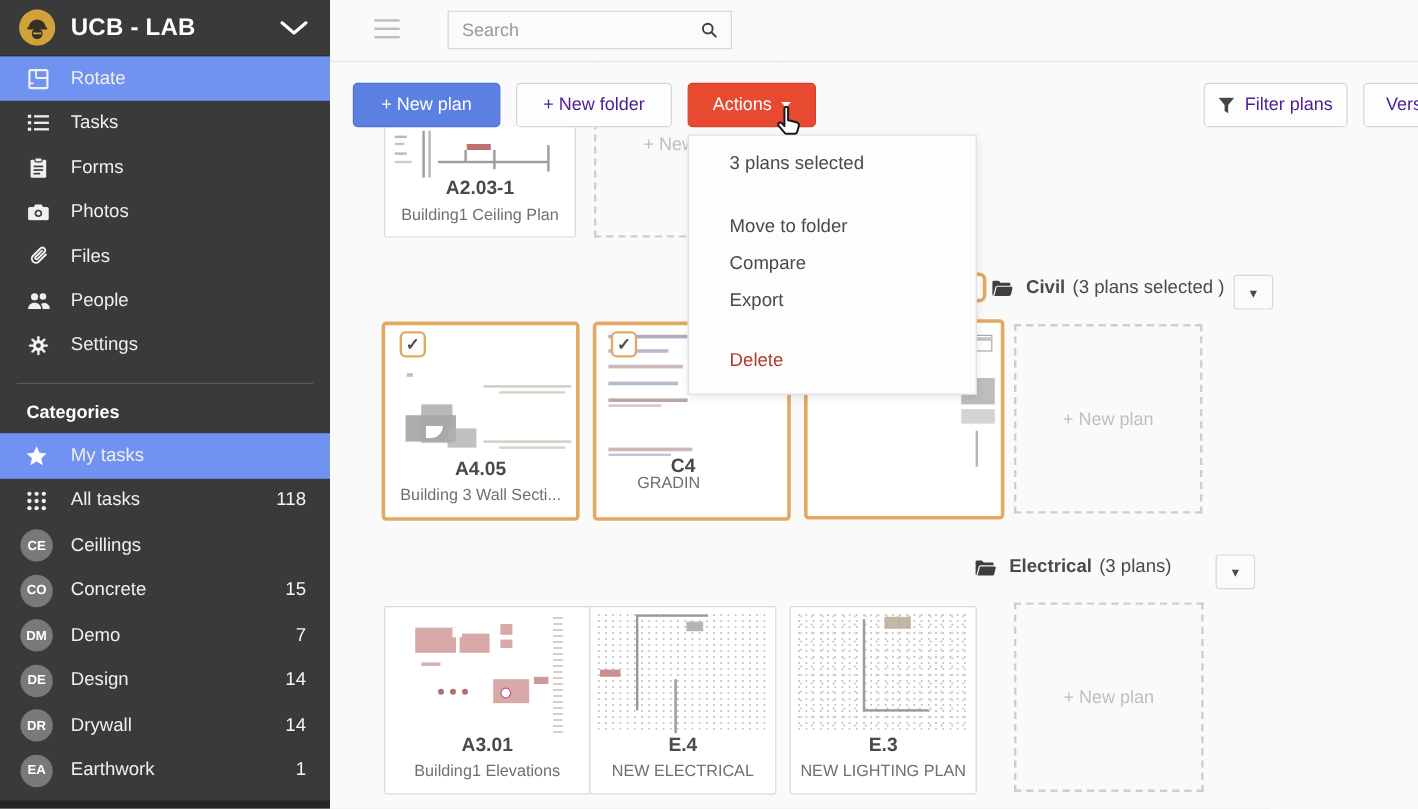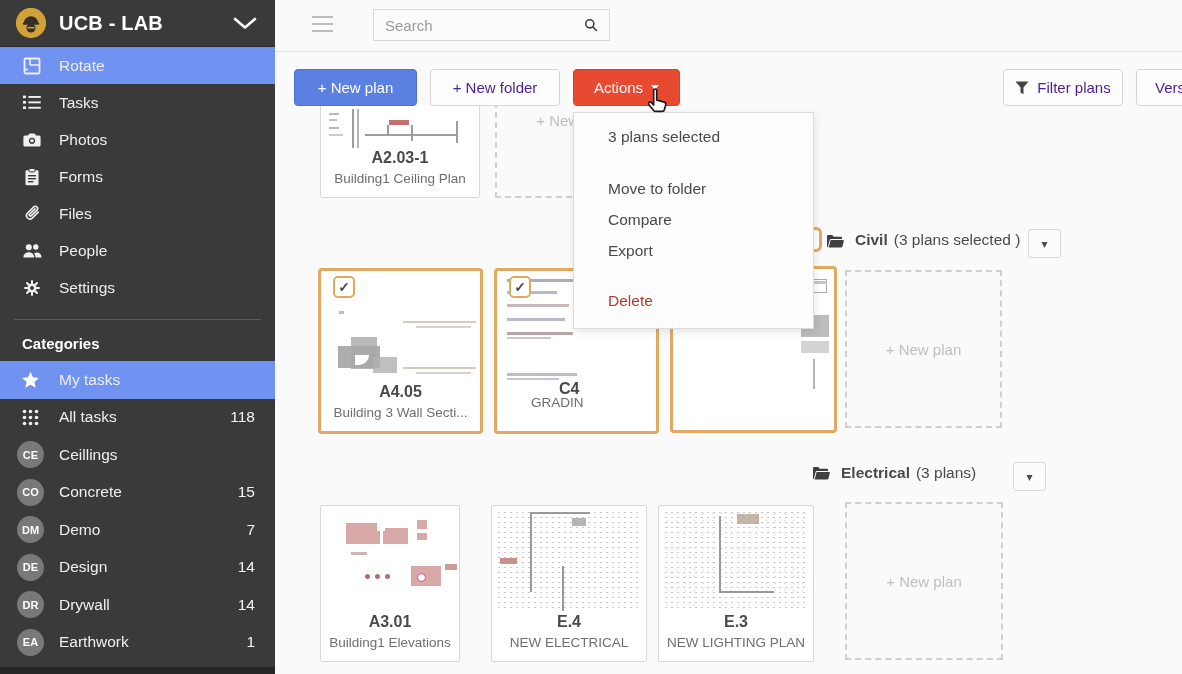--- a/index.html
+++ b/index.html
@@ -120,39 +120,39 @@
             <rect x="0" y="11.4" width="3" height="2.6" fill="#f0f0f0"></rect>
             <rect x="5.4" y="1" width="12.4" height="1.9" fill="#f0f0f0"></rect>
             <rect x="5.4" y="6.4" width="12.4" height="1.9" fill="#f0f0f0"></rect>
             <rect x="5.4" y="11.8" width="12.4" height="1.9" fill="#f0f0f0"></rect>
           </svg>
       </span>
       <span>Tasks</span>
     </div>
     <div class="nav-item">
       <span class="ic">
-        <svg width="18" height="15" viewBox="0 0 18 15">
-            <path d="M2 3.4h3.1l1.3-2h5.2l1.3 2H16a1.6 1.6 0 0 1 1.6 1.6v8A1.6 1.6 0 0 1 16 14.6H2A1.6 1.6 0 0 1 .4 13V5A1.6 1.6 0 0 1 2 3.4z" fill="#f0f0f0"></path>
-            <circle cx="9" cy="8.8" r="3.1" fill="#3a3a3a"></circle>
-            <circle cx="9" cy="8.8" r="1.7" fill="#f0f0f0"></circle>
-          </svg>
-      </span>
-      <span>Photos</span>
-    </div>
-    <div class="nav-item">
-      <span class="ic">
         <svg width="16" height="18" viewBox="0 0 16 18">
             <rect x="1.5" y="2.2" width="13" height="15" rx="1.2" fill="#f0f0f0"></rect>
             <rect x="5" y="0.5" width="6" height="3.4" rx="1" fill="#f0f0f0" stroke="#3a3a3a" stroke-width="1"></rect>
             <rect x="4" y="7" width="8" height="1.4" fill="#3a3a3a"></rect>
             <rect x="4" y="10" width="8" height="1.4" fill="#3a3a3a"></rect>
             <rect x="4" y="13" width="5.5" height="1.4" fill="#3a3a3a"></rect>
           </svg>
       </span>
       <span>Forms</span>
+    </div>
+    <div class="nav-item">
+      <span class="ic">
+        <svg width="18" height="15" viewBox="0 0 18 15">
+            <path d="M2 3.4h3.1l1.3-2h5.2l1.3 2H16a1.6 1.6 0 0 1 1.6 1.6v8A1.6 1.6 0 0 1 16 14.6H2A1.6 1.6 0 0 1 .4 13V5A1.6 1.6 0 0 1 2 3.4z" fill="#f0f0f0"></path>
+            <circle cx="9" cy="8.8" r="3.1" fill="#3a3a3a"></circle>
+            <circle cx="9" cy="8.8" r="1.7" fill="#f0f0f0"></circle>
+          </svg>
+      </span>
+      <span>Photos</span>
     </div>
     <div class="nav-item">
       <span class="ic">
         <svg width="17" height="17" viewBox="0 0 17 17">
             <path d="M14.2 7.1l-6 6a3.4 3.4 0 0 1-4.8-4.8L10 1.7a2.3 2.3 0 0 1 3.2 3.2l-6.1 6a1.15 1.15 0 0 1-1.6-1.6l5.5-5.4" fill="none" stroke="#f0f0f0" stroke-width="1.6" stroke-linecap="round"></path>
           </svg>
       </span>
       <span>Files</span>
     </div>
     <div class="nav-item">
@@ -326,21 +326,21 @@
         <div class="deco" style="left:128px;top:46px;width:28px;height:22px;background:#bdbdbd;"></div>
         <div class="deco" style="left:128px;top:72px;width:28px;height:12px;background:#d3d3d3;"></div>
         <div class="deco" style="left:140px;top:90px;width:1.5px;height:30px;background:#b5b5b5;"></div>
       </div>
     </div>
 
     <div class="civil-check">
         <span>✓</span>
       </div>
 
-    <div class="folder-head" style="left:551px; top:231px;align-items:flex-end;">
+    <div class="folder-head" style="left:551px; top:231px;">
       <svg width="18" height="15" viewBox="0 0 18 15">
         <path d="M1 13V2.2C1 1.5 1.5 1 2.2 1h4l1.6 1.7h7c.7 0 1.2.5 1.2 1.2v1.2H5.2c-.8 0-1.5.5-1.7 1.3L1.8 13z" fill="#3f3f3f"></path>
         <path d="M4.6 6h12.3c.6 0 1 .6.9 1.2l-1.3 5.1c-.2.8-.9 1.3-1.7 1.3H1.9c.5 0 .9-.3 1-.8z" fill="#3f3f3f"></path>
       </svg>
       <span class="fname">Civil</span>
       <span>(3 plans selected )</span>
     </div>
     <div class="mini-btn" style="left:753px; top:229px;">
       <span style="font-size:12px;">▾</span>
     </div>
@@ -356,21 +356,21 @@
       <span class="fname">Electrical</span>
       <span>(3 plans)</span>
     </div>
     <div class="mini-btn" style="left:738px; top:462px;">
       <span style="font-size:12px;">▾</span>
     </div>
     <div class="dashed-card" style="left:570px; top:502px; width:158px; height:158px;">
       <span>+ New plan</span>
     </div>
 
-    <div class="plan-card" style="left:45px; top:505px; width:140px; height:157px;">
+    <div class="plan-card" style="left:45px; top:505px; width:172px; height:157px;">
       <div class="thumb">
         <div class="deco" style="left:25px;top:17px;width:34px;height:21px;background:#d9a9a9;"></div>
         <div class="deco" style="left:62px;top:22px;width:25px;height:16px;background:#d9a9a9;"></div>
         <div class="deco" style="left:56px;top:17px;width:8px;height:8px;background:#ffffff;"></div>
         <div class="deco" style="left:96px;top:14px;width:10px;height:9px;background:#d9a9a9;"></div>
         <div class="deco" style="left:96px;top:27px;width:10px;height:7px;background:#d9a9a9;"></div>
         <div class="deco" style="left:30px;top:46px;width:16px;height:3px;background:#d0b5b5;"></div>
         <div class="deco" style="left:44px;top:68px;width:5px;height:5px;border-radius:50%;background:#b07070;"></div>
         <div class="deco" style="left:54px;top:68px;width:5px;height:5px;border-radius:50%;background:#b07070;"></div>
         <div class="deco" style="left:64px;top:68px;width:5px;height:5px;border-radius:50%;background:#b07070;"></div>

